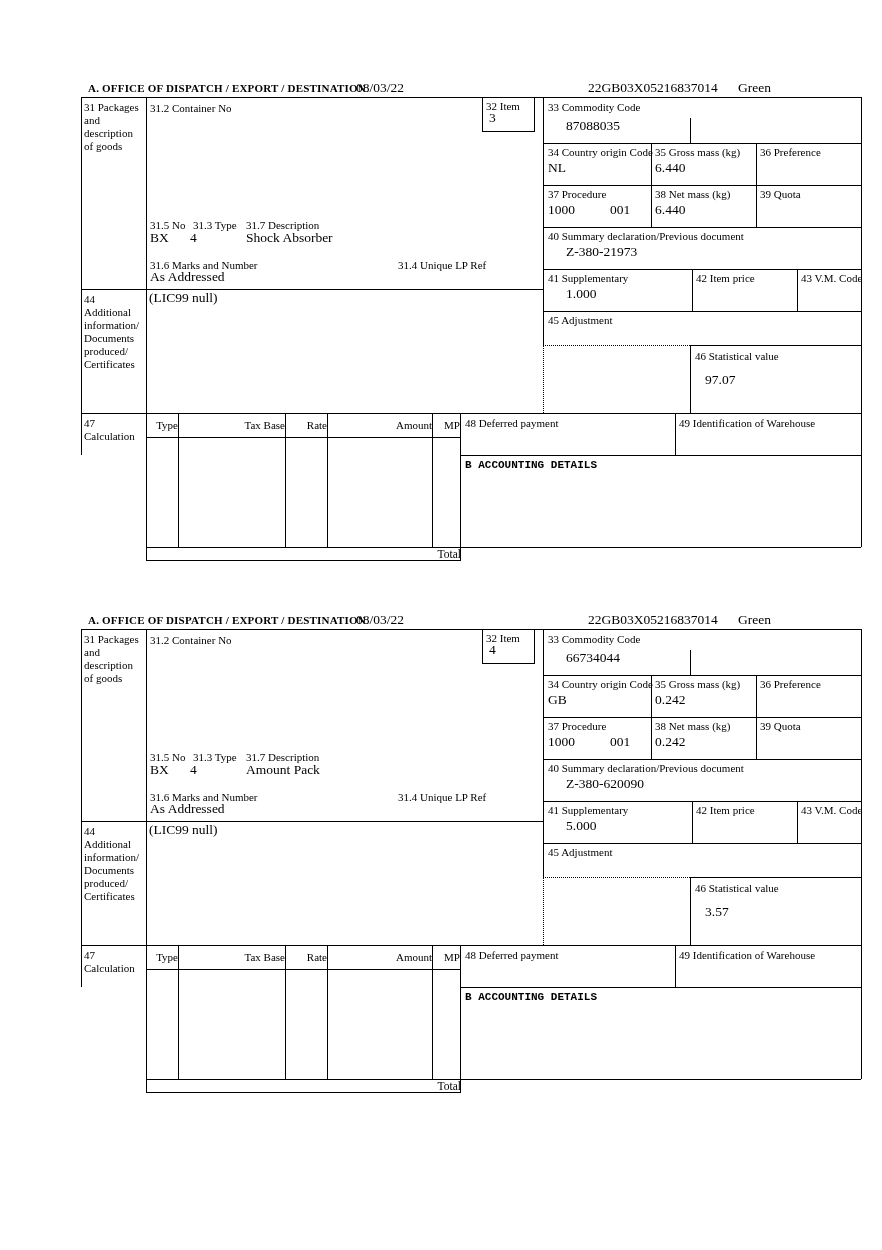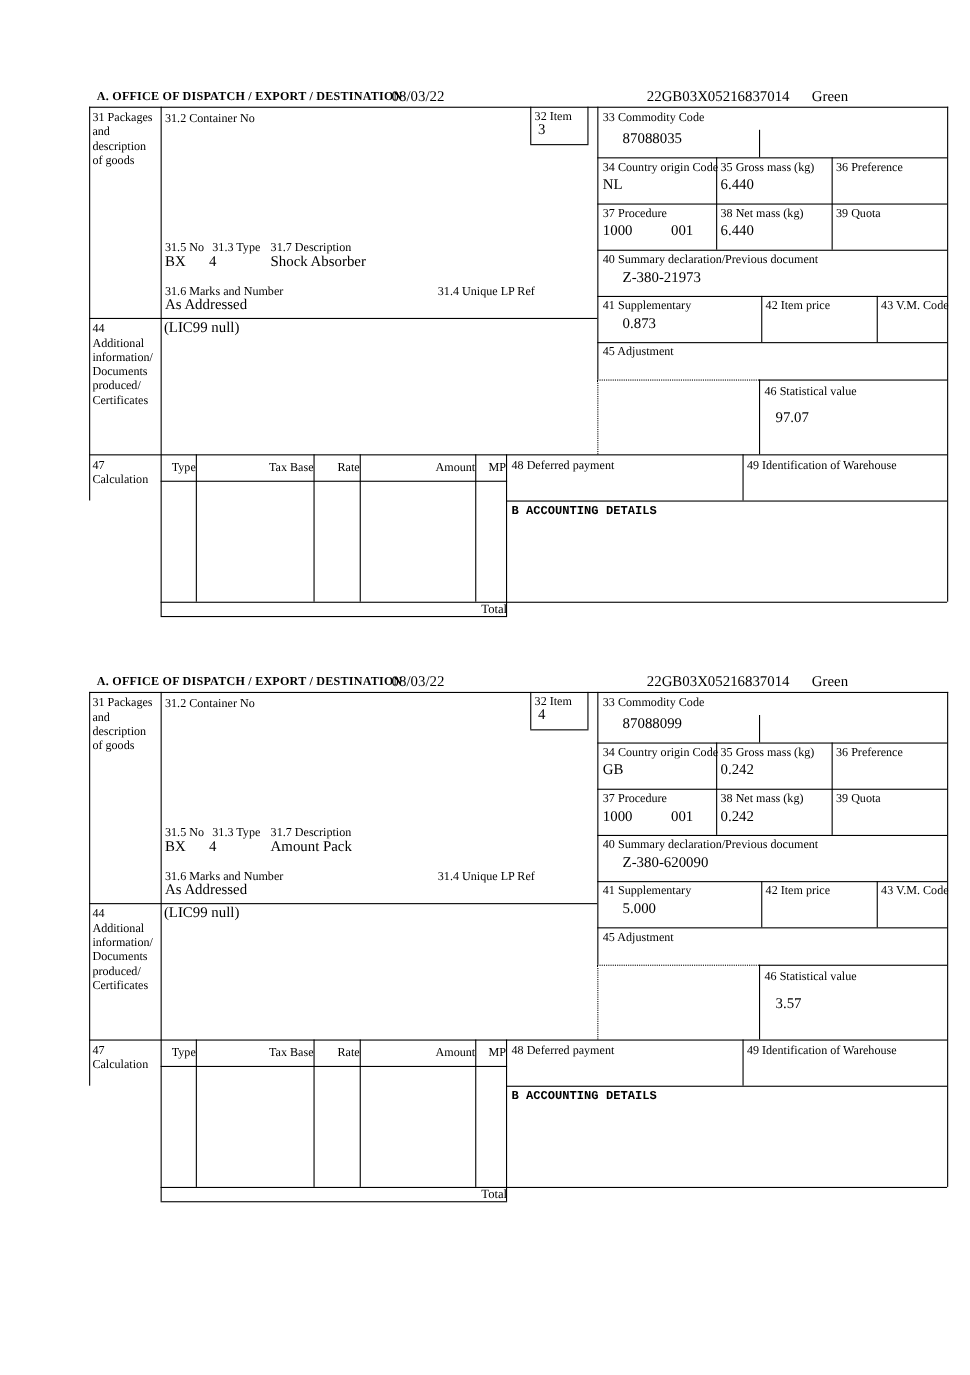--- a/index.html
+++ b/index.html
@@ -79,21 +79,21 @@
   <div class="lbl" style="left:760px;top:66px">36 Preference</div>
   <div class="lbl" style="left:548px;top:108px">37 Procedure</div>
   <div class="val" style="left:548px;top:123px">1000</div>
   <div class="val" style="left:610px;top:123px">001</div>
   <div class="lbl" style="left:655px;top:108px">38 Net mass (kg)</div>
   <div class="val" style="left:655px;top:123px">6.440</div>
   <div class="lbl" style="left:760px;top:108px">39 Quota</div>
   <div class="lbl" style="left:548px;top:150px">40 Summary declaration/Previous document</div>
   <div class="val" style="left:566px;top:165px">Z-380-21973</div>
   <div class="lbl" style="left:548px;top:192px">41 Supplementary</div>
-  <div class="val" style="left:566px;top:207px">0.873</div>
+  <div class="val" style="left:566px;top:207px">1.000</div>
   <div class="lbl" style="left:696px;top:192px">42 Item price</div>
   <div class="lbl" style="left:801px;top:192px">43 V.M. Code</div>
   <div class="lbl" style="left:548px;top:234px">45 Adjustment</div>
   <div class="lbl" style="left:695px;top:270px">46 Statistical value</div>
   <div class="val" style="left:705px;top:293px">97.07</div>
   <div class="lbl" style="left:150px;top:139px">31.5 No</div>
   <div class="lbl" style="left:193px;top:139px">31.3 Type</div>
   <div class="lbl" style="left:246px;top:139px">31.7 Description</div>
   <div class="val" style="left:150px;top:151px">BX</div>
   <div class="val" style="left:190px;top:151px">4</div>
@@ -163,21 +163,21 @@
   <div class="hl" style="left:146px;top:480px;width:315px"></div>
 
   <div class="lbl pre" style="left:84px;top:21px;width:60px">31 Packages
 and
 description
 of goods</div>
   <div class="lbl" style="left:150px;top:22px">31.2 Container No</div>
   <div class="lbl" style="left:486px;top:20px">32 Item</div>
   <div class="val" style="left:489px;top:31px">4</div>
   <div class="lbl" style="left:548px;top:21px">33 Commodity Code</div>
-  <div class="val" style="left:566px;top:39px">87088099</div>
+  <div class="val" style="left:566px;top:39px">66734044</div>
   <div class="lbl" style="left:548px;top:66px">34 Country origin Code</div>
   <div class="val" style="left:548px;top:81px">GB</div>
   <div class="lbl" style="left:655px;top:66px">35 Gross mass (kg)</div>
   <div class="val" style="left:655px;top:81px">0.242</div>
   <div class="lbl" style="left:760px;top:66px">36 Preference</div>
   <div class="lbl" style="left:548px;top:108px">37 Procedure</div>
   <div class="val" style="left:548px;top:123px">1000</div>
   <div class="val" style="left:610px;top:123px">001</div>
   <div class="lbl" style="left:655px;top:108px">38 Net mass (kg)</div>
   <div class="val" style="left:655px;top:123px">0.242</div>

